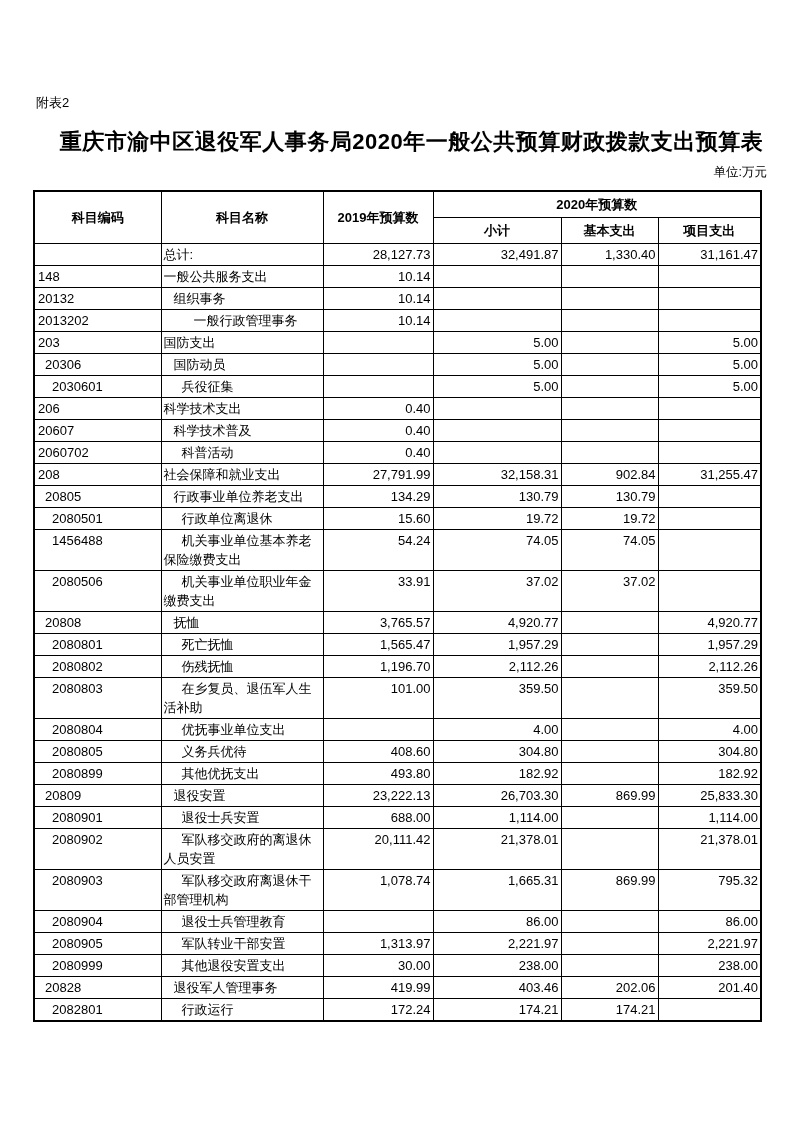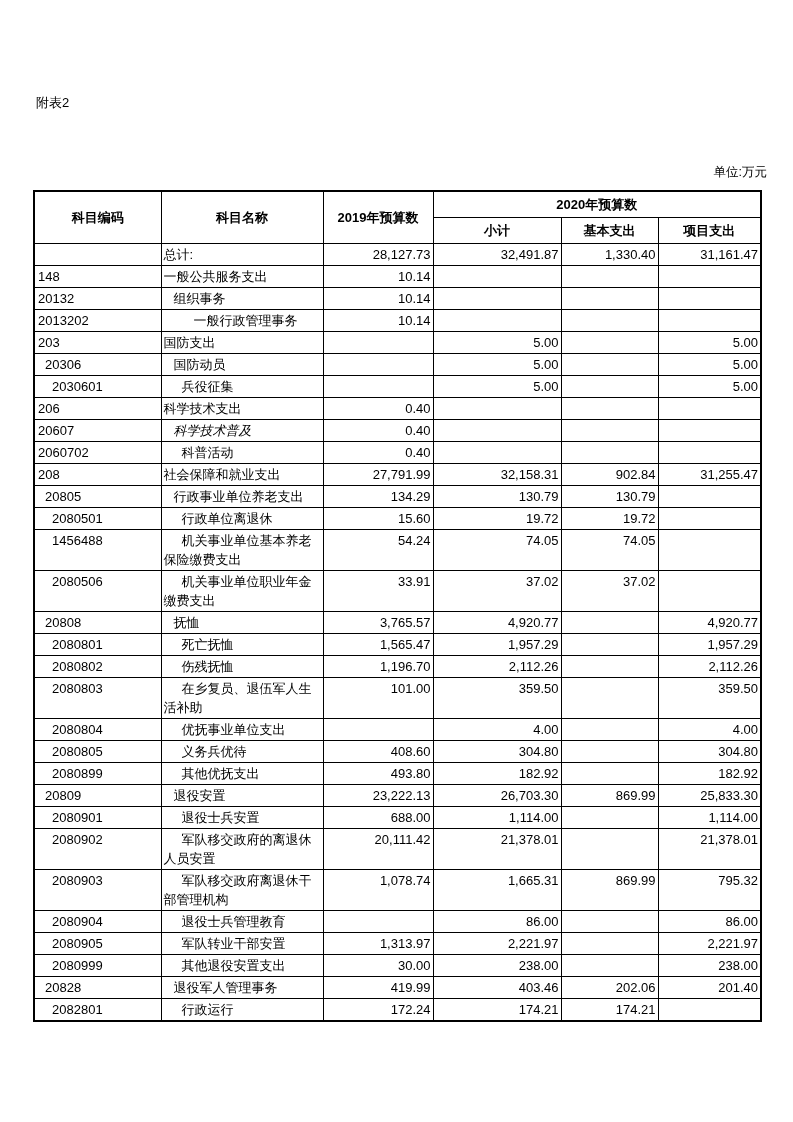--- a/index.html
+++ b/index.html
@@ -90,20 +90,21 @@
   }
   td.name {
     padding-left: 2px;
   }
 </style>
 </head>
 <body>
 
 <div class="sheet">
   <div class="appendix">附表2</div>
+  <h1 class="title">重庆市渝中区退役军人事务局2020年一般公共预算财政拨款支出预算表</h1>
   <div class="unit">单位:万元</div>
 
   <table class="budget">
     <colgroup>
       <col style="width:127px">
       <col style="width:162px">
       <col style="width:110px">
       <col style="width:128px">
       <col style="width:97px">
       <col style="width:103px">
@@ -181,21 +182,21 @@
         <tr>
           <td class="code" style="padding-left: 3px;">206</td>
           <td class="name" style="text-indent: 0px;">科学技术支出</td>
           <td class="num">0.40</td>
           <td class="num"></td>
           <td class="num"></td>
           <td class="num"></td>
         </tr>
         <tr>
           <td class="code" style="padding-left: 3px;">20607</td>
-          <td class="name" style="text-indent: 10px; font-style: italic;">科学技术普及</td>
+          <td class="name" style="text-indent: 10px;">科学技术普及</td>
           <td class="num">0.40</td>
           <td class="num"></td>
           <td class="num"></td>
           <td class="num"></td>
         </tr>
         <tr>
           <td class="code" style="padding-left: 3px;">2060702</td>
           <td class="name" style="text-indent: 18px;">科普活动</td>
           <td class="num">0.40</td>
           <td class="num"></td>

